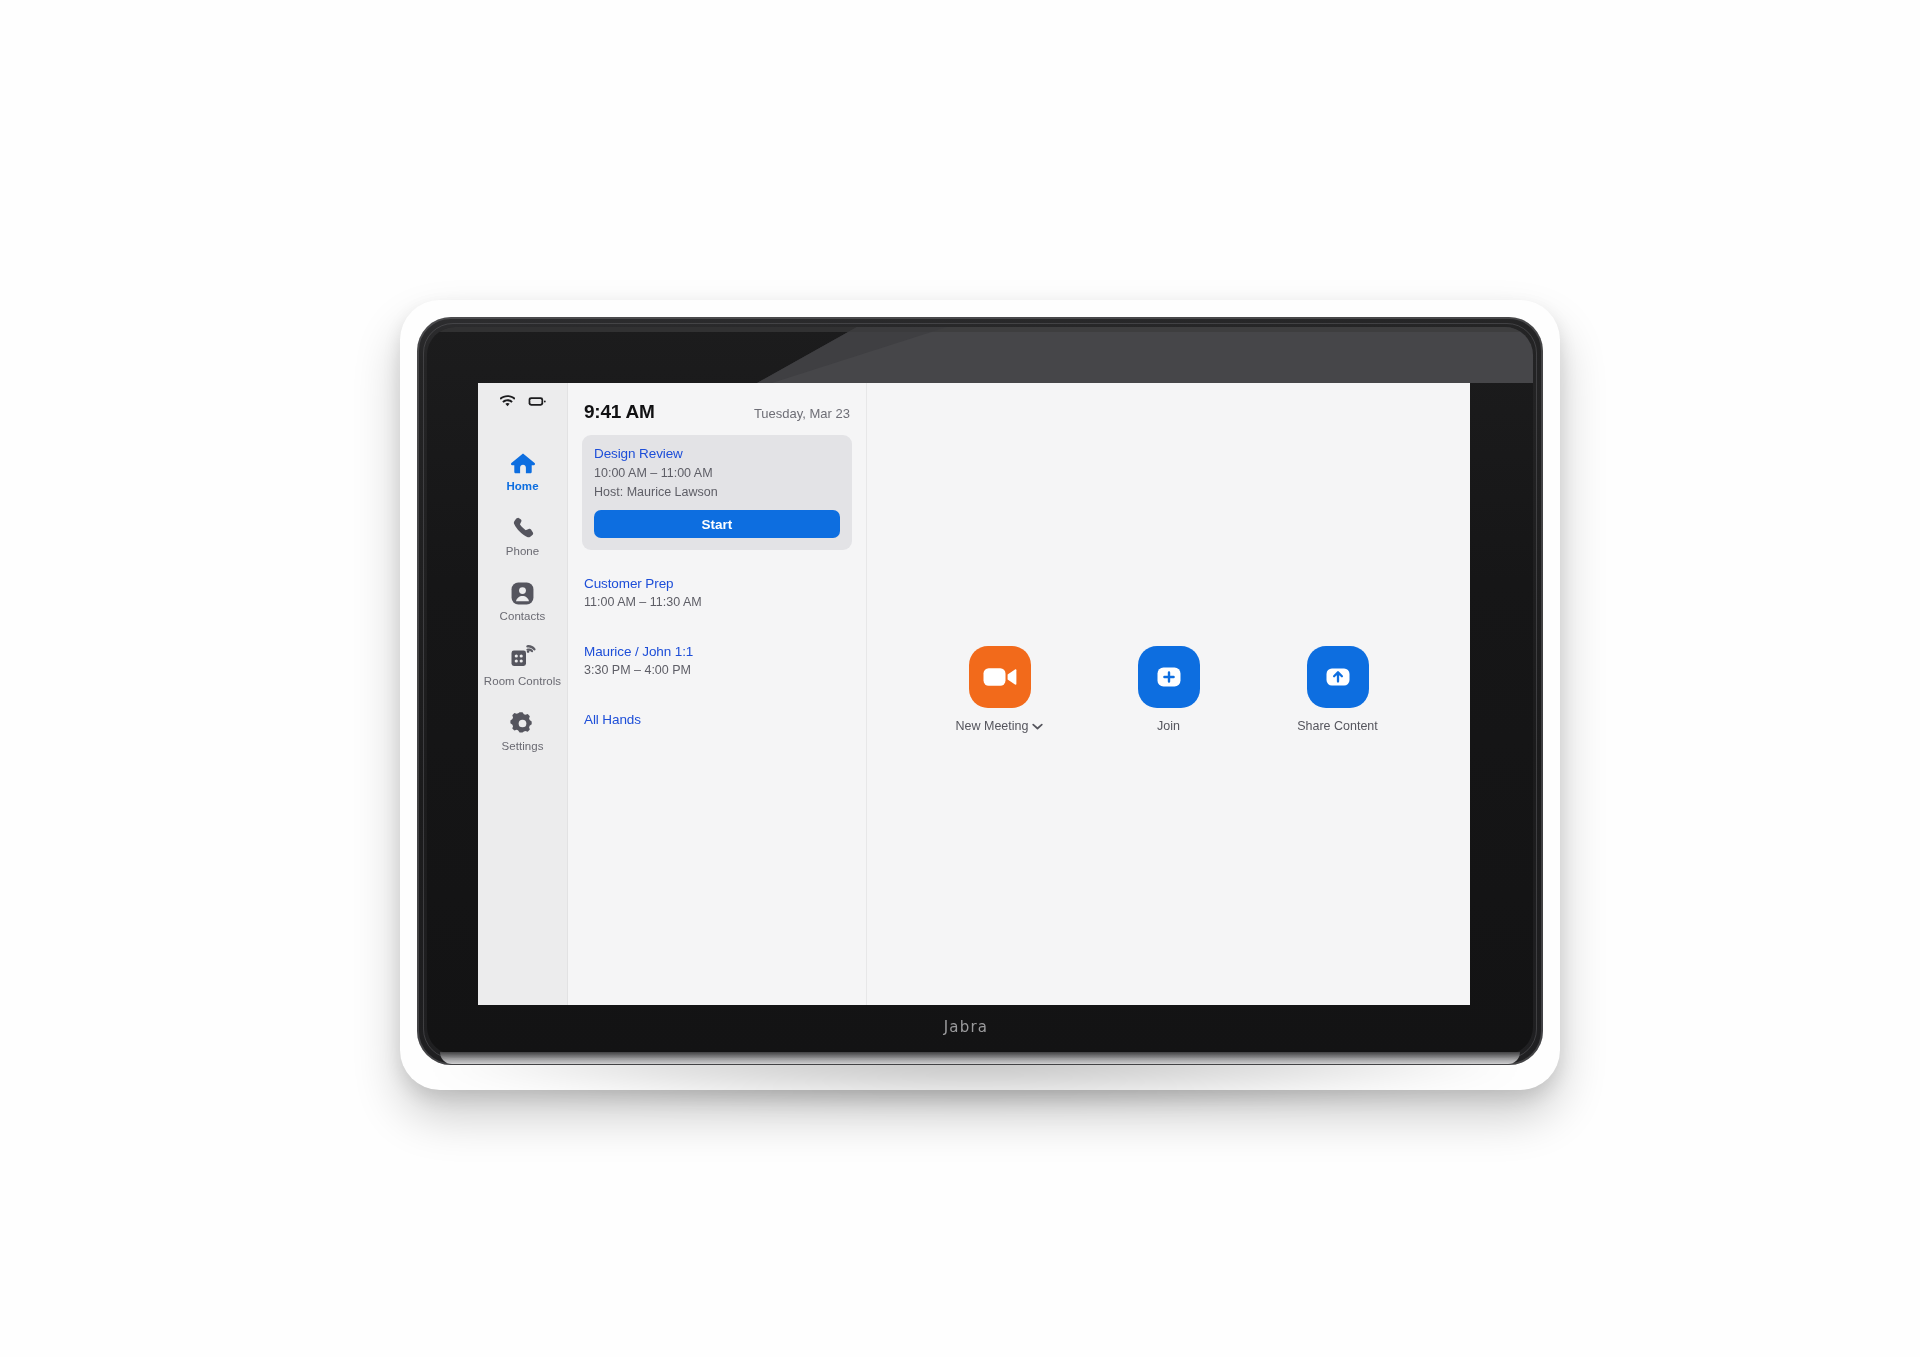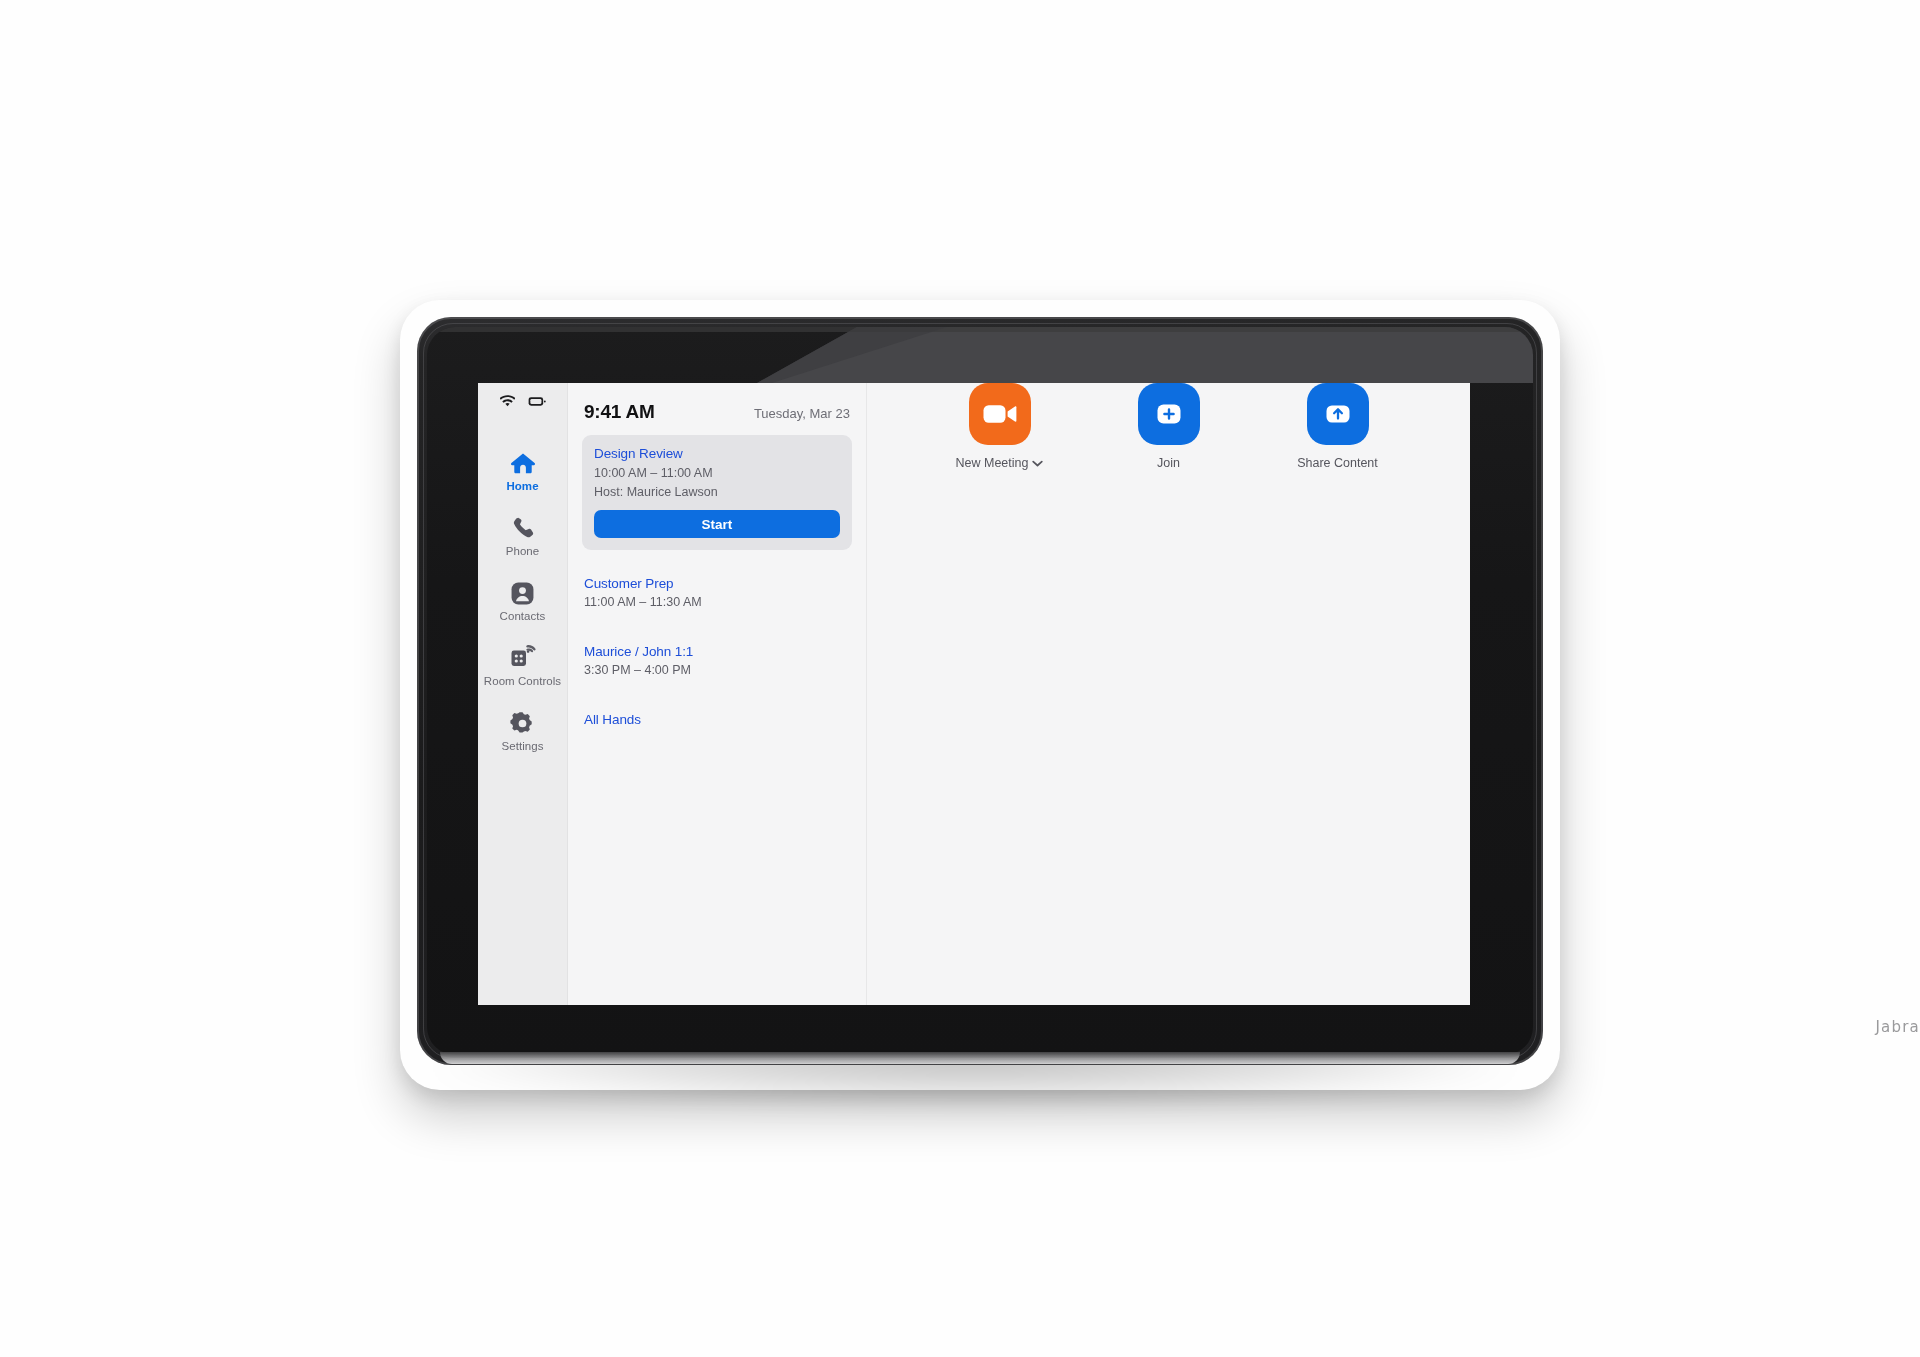--- a/index.html
+++ b/index.html
@@ -247,21 +247,21 @@
     margin-top: 18px;
   }
   .meeting-row .m-title { font-size: 13.5px; }
   .meeting-row .m-sub { margin-top: 4px; }
 
   
   .actions {
     flex: 1 1 auto;
     background: #f5f5f6;
     display: flex;
-    align-items: flex-start;
+    align-items: center;
     justify-content: center;
     gap: 49px;
     padding-bottom: 10px;
   }
   .action {
     display: flex;
     flex-direction: column;
     align-items: center;
     cursor: pointer;
     width: 120px;
@@ -284,21 +284,21 @@
     align-items: center;
     gap: 4px;
     white-space: nowrap;
   }
 
   .jabra-wordmark {
     position: absolute;
     left: 12px;
     right: 0;
     top: 1018px;
-    text-align: right;
+    text-align: center;
     color: #9a9a9c;
     font-size: 15px;
     letter-spacing: 1.2px;
     font-family: "DejaVu Sans", sans-serif;
     font-weight: 400;
   }
 </style>
 </head>
 <body>
 

